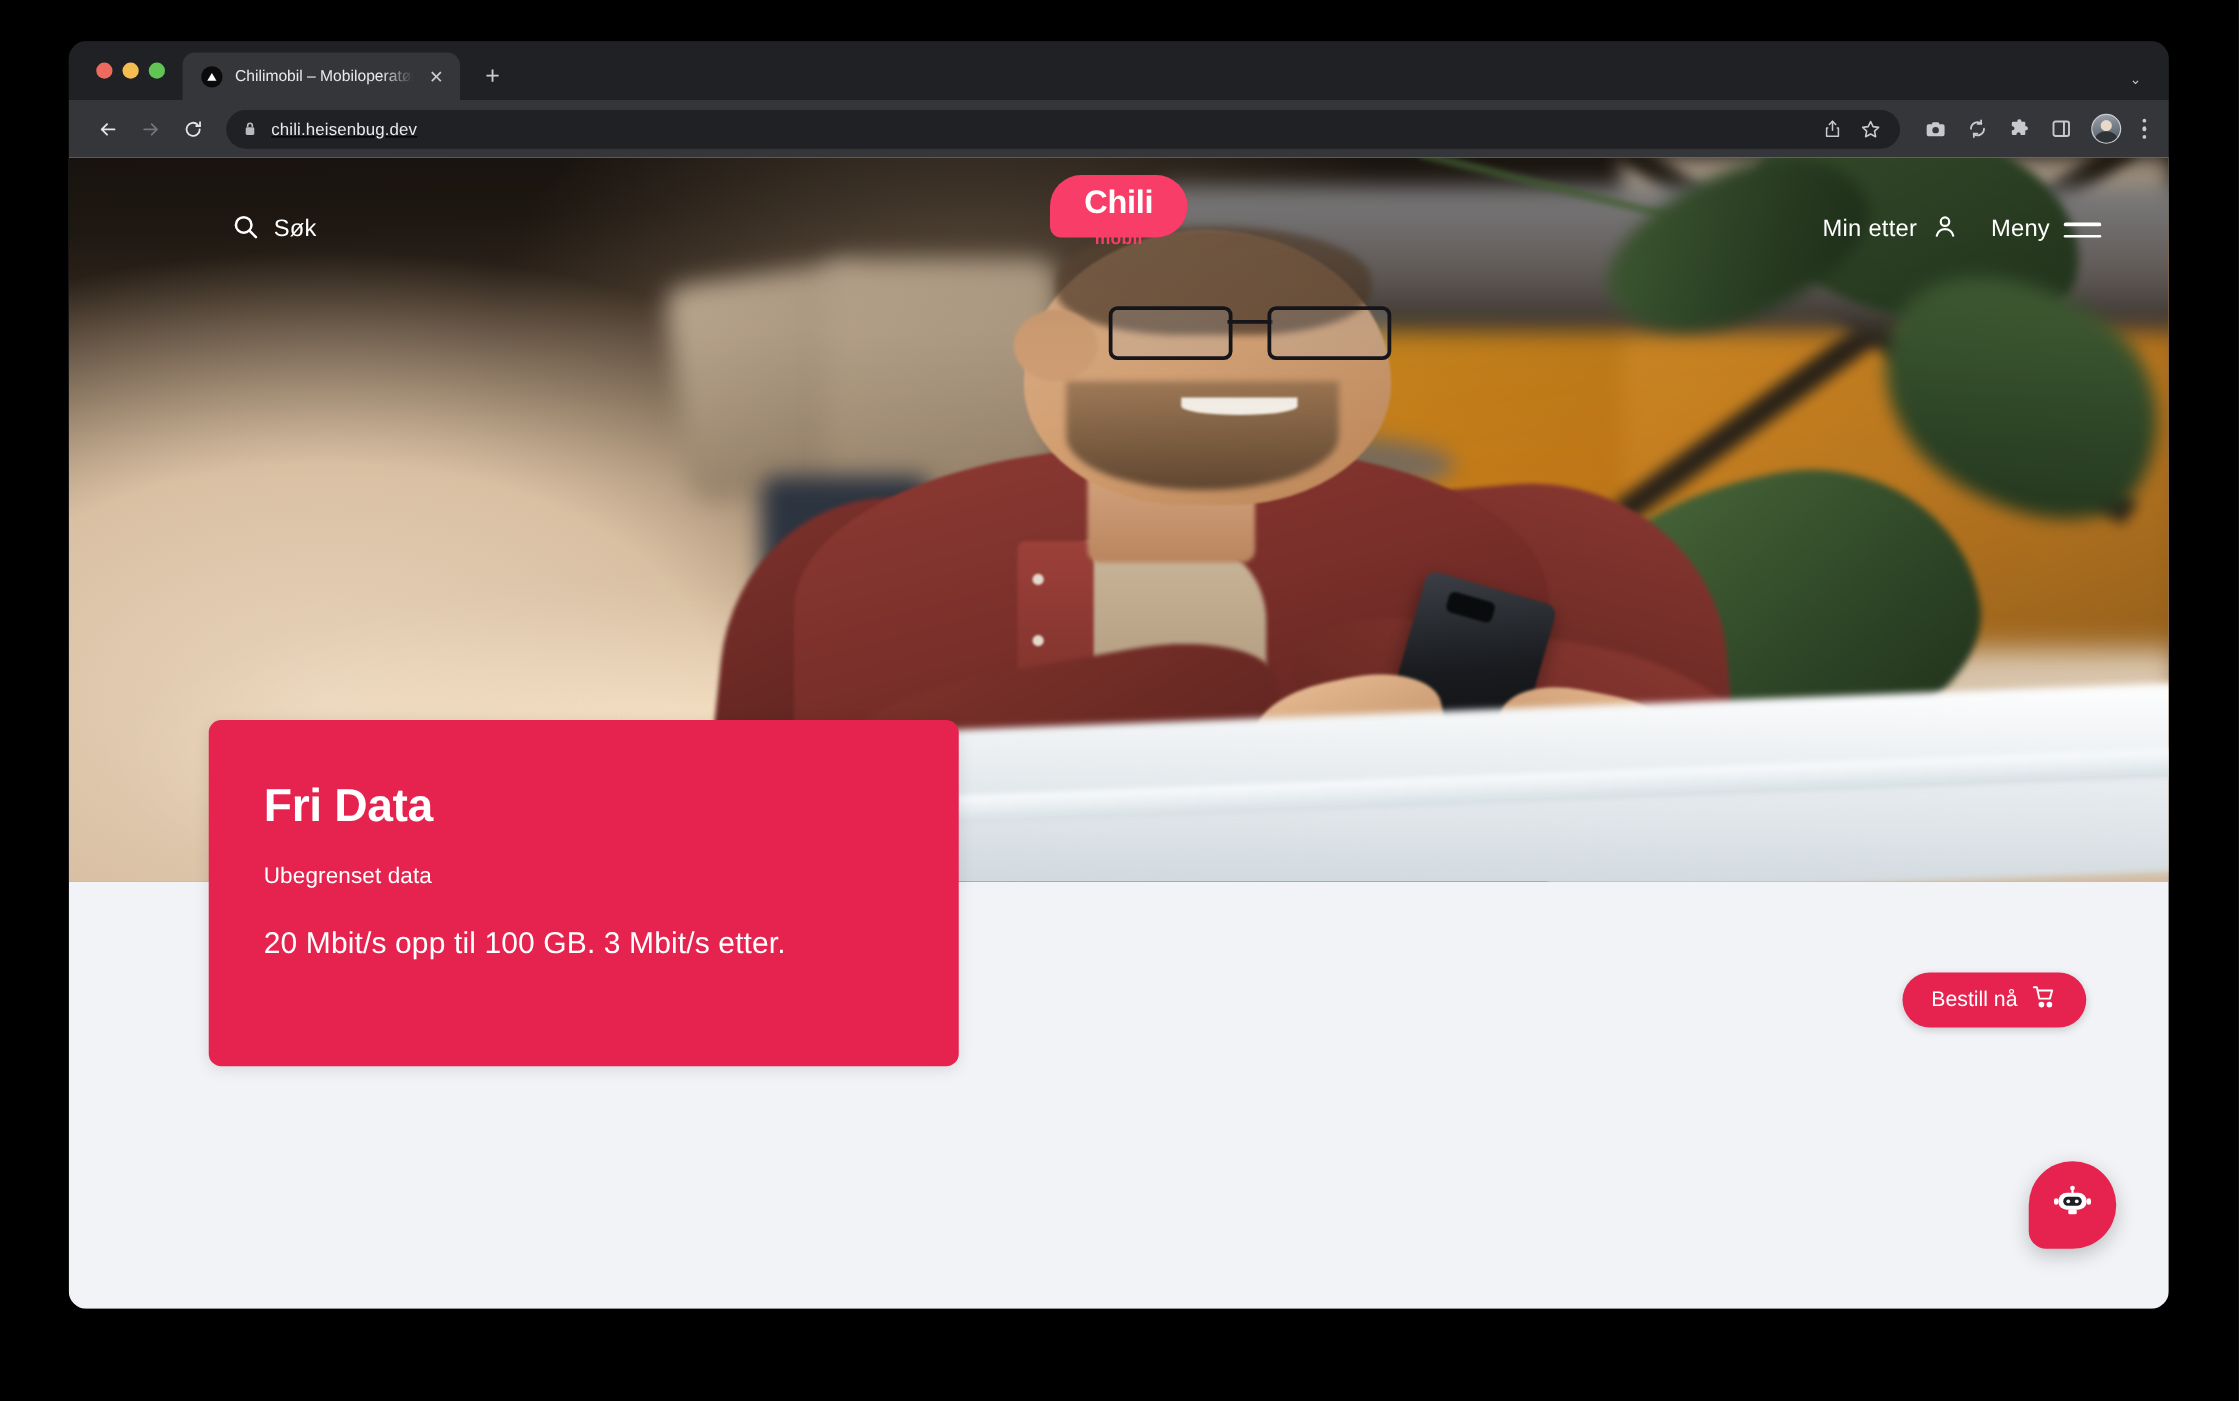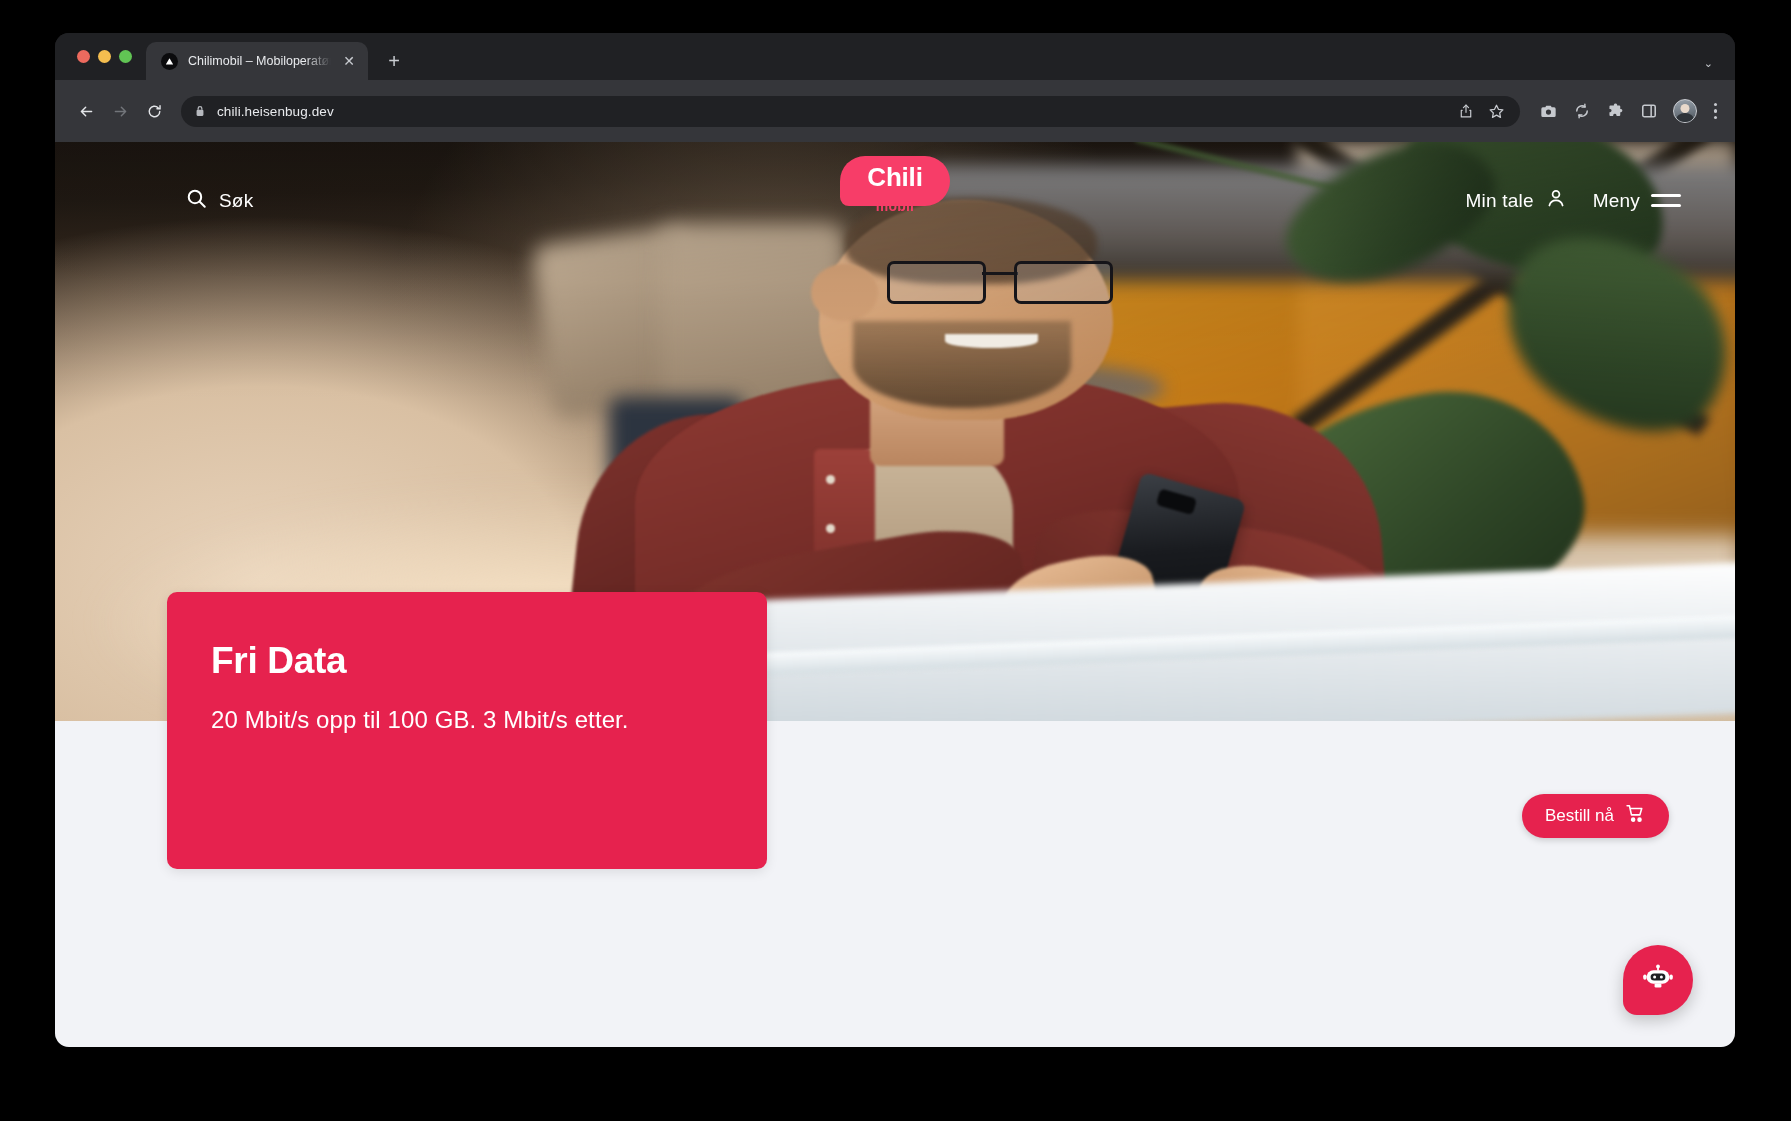--- a/index.html
+++ b/index.html
@@ -92,26 +92,27 @@
   }
   #tabstrip-spacer { flex: 1 1 auto; }
   #tabstrip-chevron {
     margin: 0 22px 10px 0;
     color: #C9CCD1;
     font-size: 11px;
   }
 
   
   #toolbar {
-    height: 62px;
+    height: 46px;
     background: #35363A;
     display: flex;
     align-items: center;
     padding: 0 16px 0 16px;
     gap: 3px;
+    text-decoration: underline;
   }
   .nav-btn {
     width: 31px; height: 31px;
     display: flex; align-items: center; justify-content: center;
     border-radius: 50%;
     color: #E3E5E8;
   }
   .nav-btn.disabled { color: #72757A; }
   .nav-btn svg { display: block; }
 
@@ -846,21 +847,21 @@
                 <path d="M15.4 15.4 20.6 20.6"></path>
               </svg>
           </span>
           <span class="label">Søk</span>
         </div>
 
         <div id="header-spacer"></div>
 
         <div id="right-nav">
           <div class="nav-link">
-            <span>Min tale</span>
+            <span>Min etter</span>
             <span>
               <svg width="22" height="22" viewBox="0 0 24 24" fill="none" stroke="#FFFFFF" stroke-width="1.9" stroke-linecap="round">
                   <circle cx="12" cy="8" r="3.7"></circle>
                   <path d="M4.8 20.2a7.4 7.4 0 0 1 14.4 0"></path>
                 </svg>
             </span>
           </div>
           <div class="nav-link">
             <span>Meny</span>
             <span id="hamburger-icon">
@@ -873,20 +874,21 @@
 
       <div id="brand-logo">
         <span id="brand-bubble"></span>
         <span id="brand-name">Chili</span>
         <span id="brand-sub">mobil</span>
       </div>
     </div>
 
     <div id="plan-card">
       <div id="plan-title">Fri Data</div>
+      <div id="plan-feature">Ubegrenset data</div>
       <div id="plan-speed">20 Mbit/s opp til 100 GB. 3 Mbit/s etter.</div>
     </div>
 
     <div id="order-button">
       <span>Bestill nå</span>
       <span>
         <svg width="21" height="21" viewBox="0 0 24 24" fill="none" stroke="#FFFFFF" stroke-width="1.8" stroke-linecap="round" stroke-linejoin="round">
             <path d="M2.4 3.2h2.7l2.3 10.4h9.6l2.1-7.4H6.1"></path>
             <circle cx="9.3" cy="19" r="1.7" fill="#FFFFFF"></circle>
             <circle cx="16.6" cy="19" r="1.7" fill="#FFFFFF"></circle>

